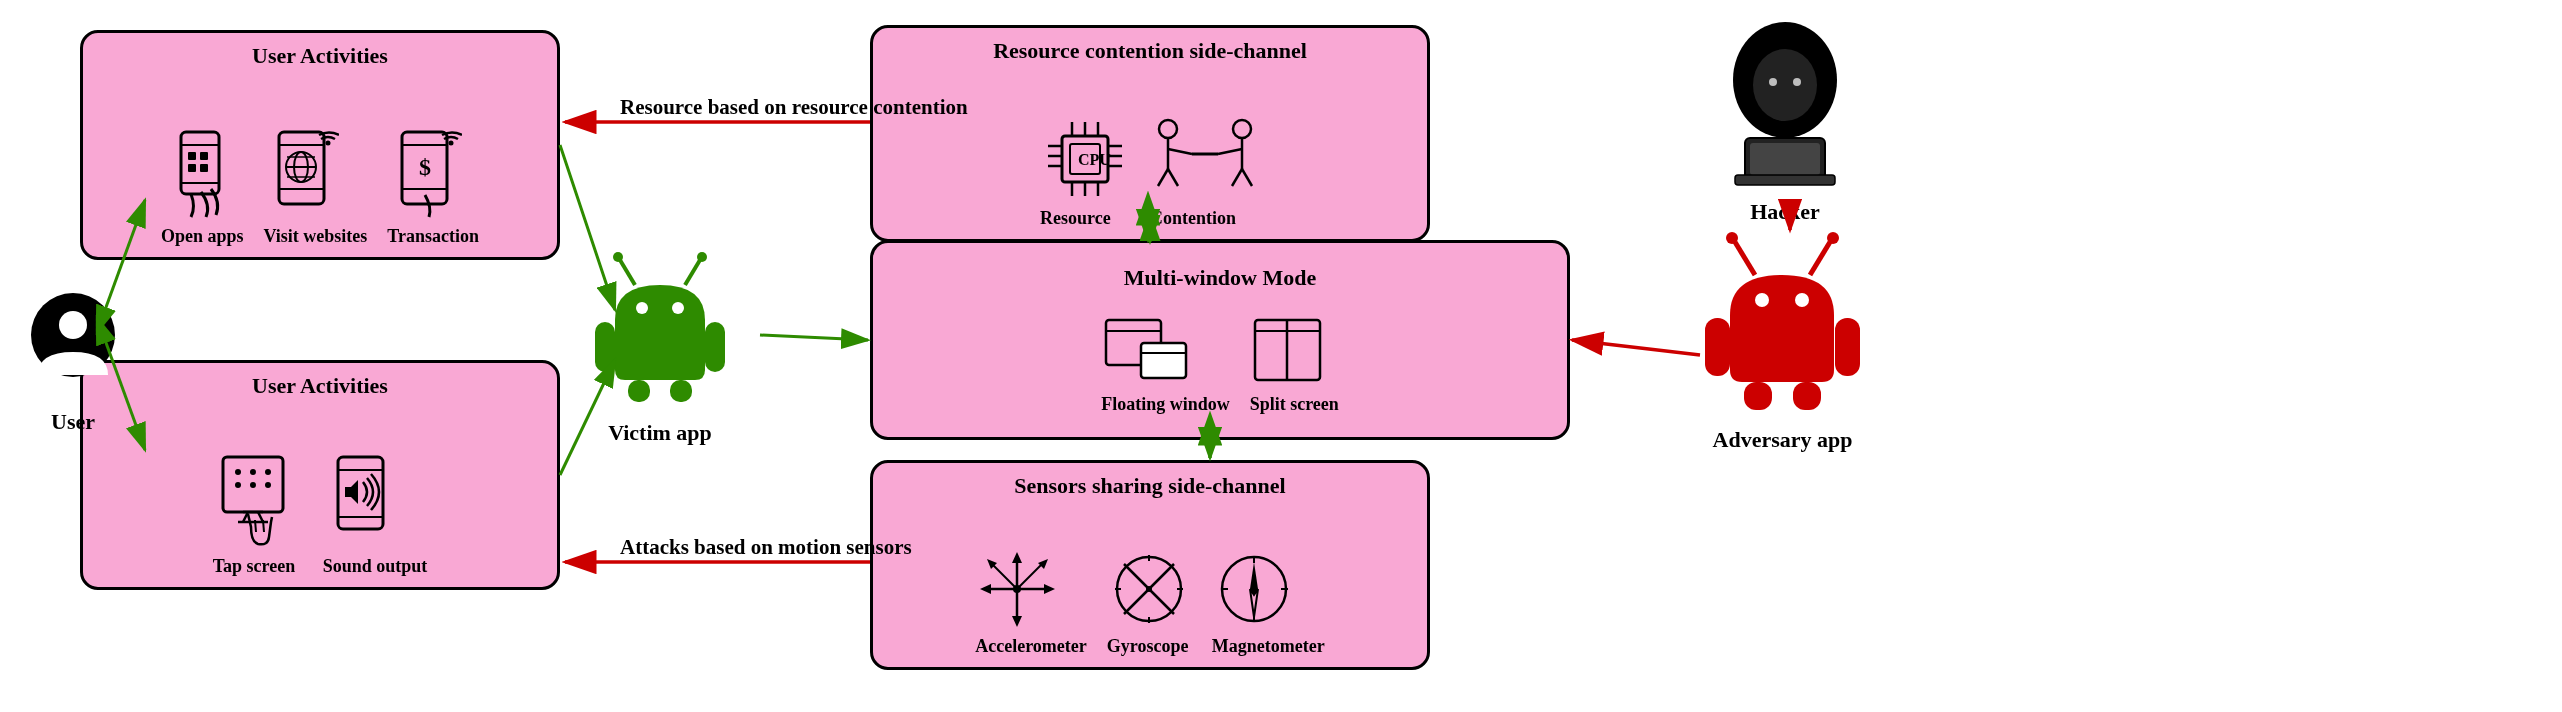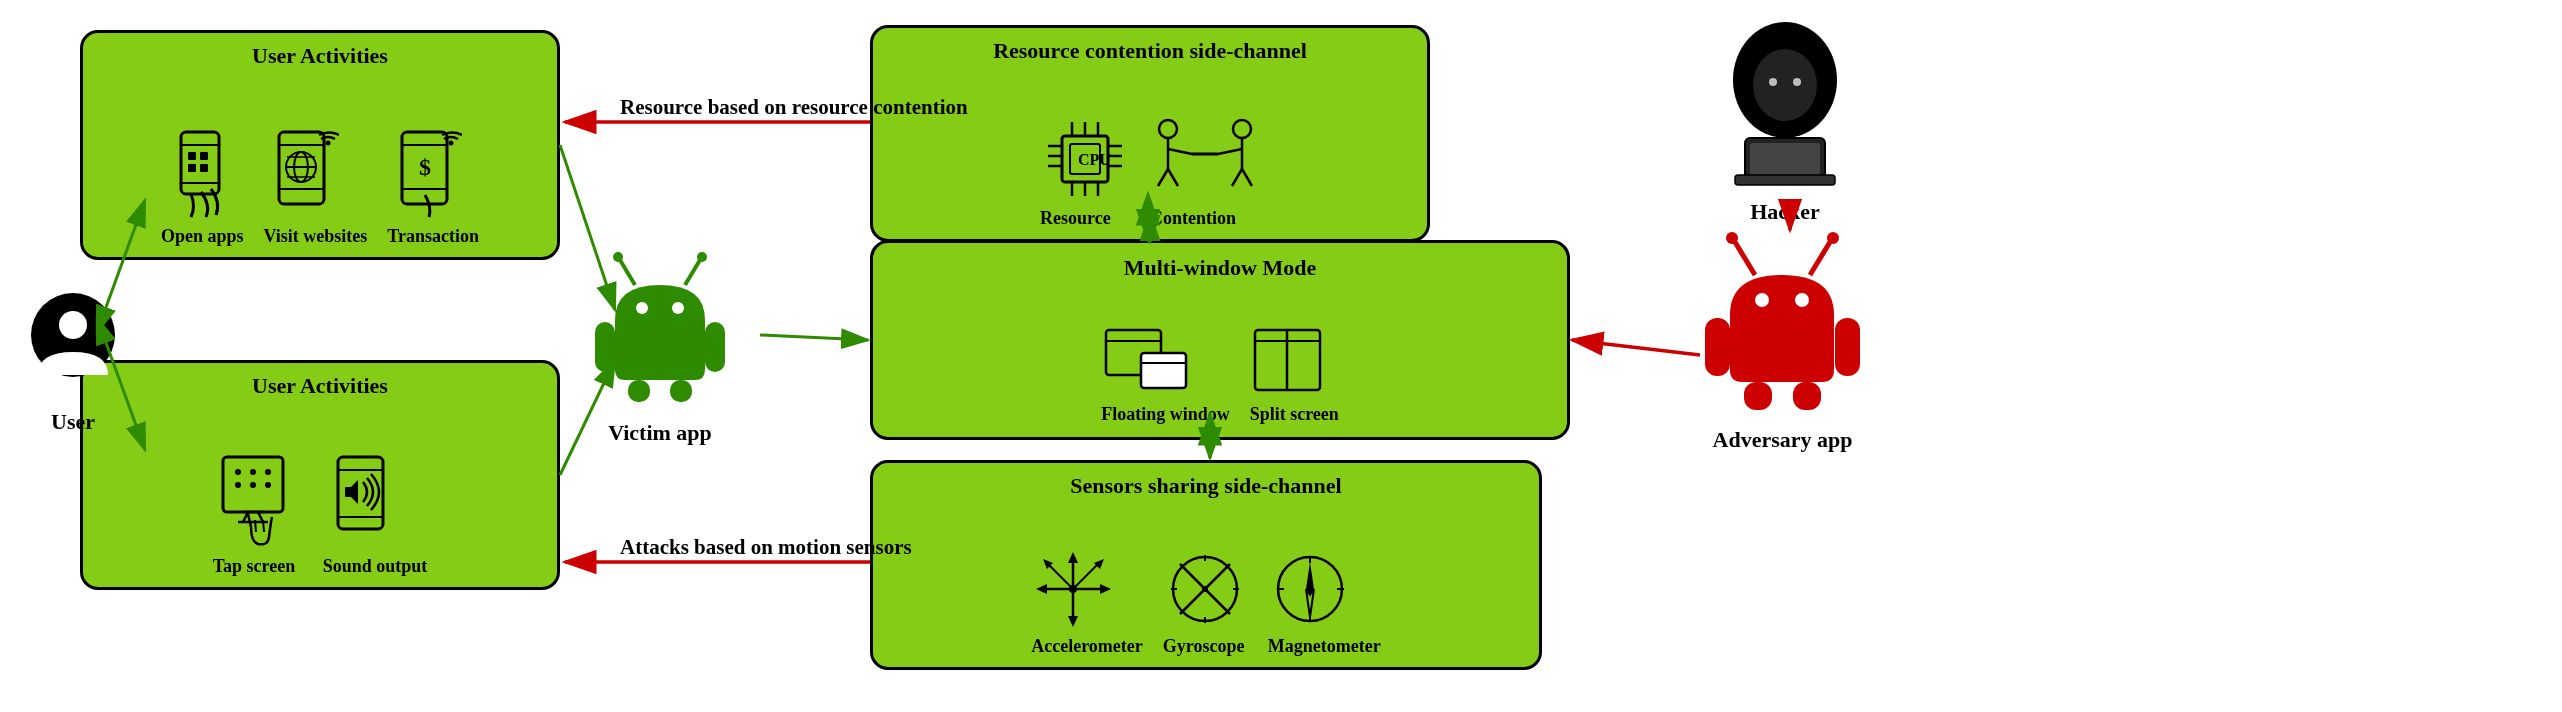--- a/index.html
+++ b/index.html
@@ -16,21 +16,21 @@
       position: relative;
       width: 2562px;
       height: 712px;
     }
 
     
     .box {
       position: absolute;
       border: 3px solid #000;
       border-radius: 18px;
-      background: #84cc16;
+      background: #f9a8d4;
       text-align: center;
     }
 
     .box-title {
       font-size: 22px;
       font-weight: bold;
       margin-bottom: 8px;
     }
 
     
@@ -63,27 +63,27 @@
       padding: 10px;
     }
 
     
     #box-multiwindow {
       left: 870px; top: 240px;
       width: 700px; height: 200px;
       display: flex;
       flex-direction: column;
       align-items: center;
-      padding: 12px;
+      padding: 22px;
     }
 
     
     #box-sensors {
       left: 870px; top: 460px;
-      width: 672px; height: 210px;
+      width: 560px; height: 210px;
       display: flex;
       flex-direction: column;
       align-items: center;
       padding: 10px;
     }
 
     .icon-row {
       display: flex;
       flex-direction: row;
       justify-content: center;

